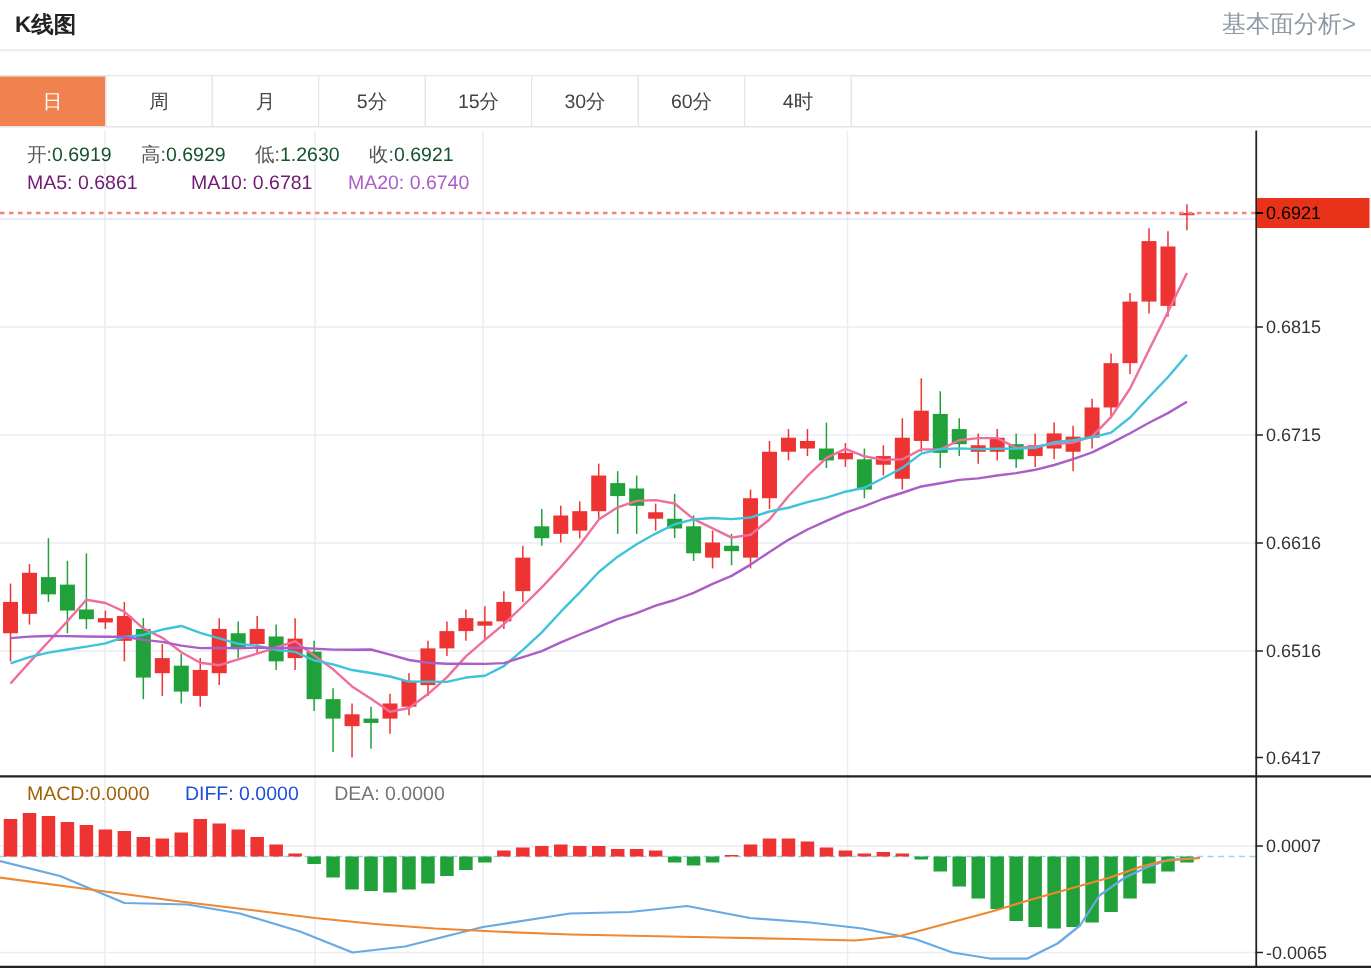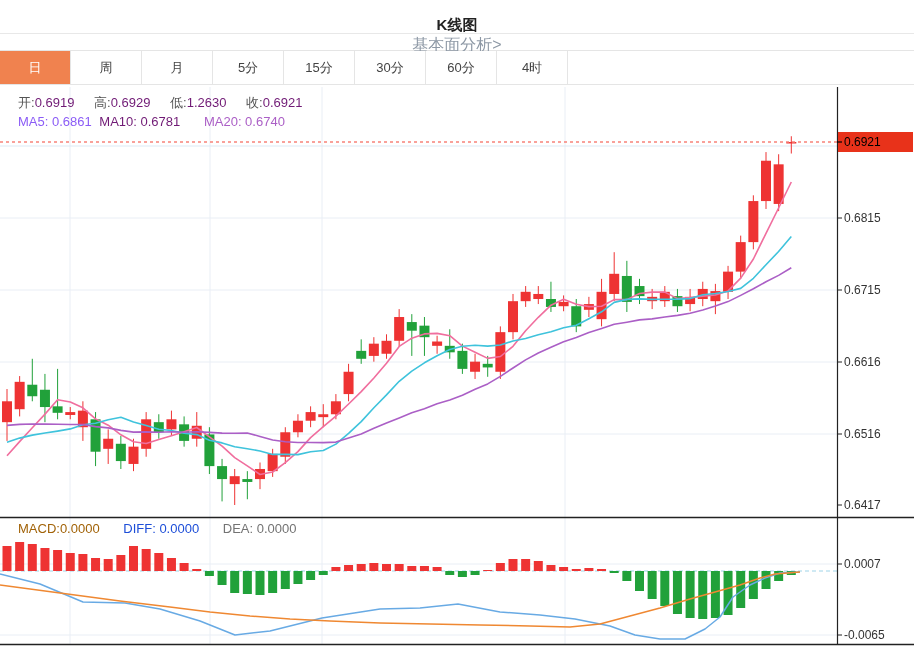--- a/index.html
+++ b/index.html
@@ -1,31 +1,31 @@
 <!DOCTYPE html>
 <html><head>
 <meta charset="utf-8">
 <style>
   html,body{margin:0;padding:0;background:#fff;font-family:"Liberation Sans","DejaVu Sans",sans-serif;}
   #app{position:relative;width:914px;height:650px;background:#fff;overflow:hidden;}
-  .header{height:34px;border-bottom:1px solid #e8e8e8;display:flex;align-items:center;justify-content:space-between;padding:16px 10px;box-sizing:border-box;flex-direction:column;}
+  .header{height:34px;border-bottom:1px solid #e8e8e8;display:flex;align-items:center;justify-content:space-between;padding:16px 10px;box-sizing:border-box;}
   .title{font-size:15px;font-weight:bold;color:#222;}
   .fund-link{font-size:16px;color:#8d98a5;text-decoration:none;cursor:pointer;}
   .tabs{margin-top:16px;display:flex;border-top:1px solid #e5e5e5;border-bottom:1px solid #e5e5e5;height:33px;box-sizing:content-box;}
   .tab{width:70px;border-right:1px solid #e5e5e5;display:flex;align-items:center;justify-content:center;font-size:13px;color:#444;cursor:pointer;background:#fff;}
   .tab.active{background:#f0824f;color:#fff;}
   .chart-wrap{position:relative;width:914px;height:564px;}
   .chart-wrap svg{position:absolute;left:0;top:0;}
   .overlay{position:absolute;left:18px;font-size:13px;white-space:nowrap;pointer-events:none;}
   .ohlc{top:9px;}
   .ma-row{top:29px;}
   .macd-row{top:436px;}
   .lbl{color:#555;}
-  .val-red{color:#701a75;margin-right:16px;}
-  .ma5{color:#8b5cf6;margin-right:4px;}
+  .val-red{color:#14532d;margin-right:16px;}
+  .ma5{color:#701a75;margin-right:32px;}
   .ma10{color:#701a75;margin-right:20px;}
   .ma20{color:#ab5fc6;}
   .macd-t{color:#a16207;margin-right:20px;}
   .diff-t{color:#1d4ed8;margin-right:20px;}
   .dea-t{color:#737373;}
 </style>
 </head>
 <body>
 
 <div id="app">

